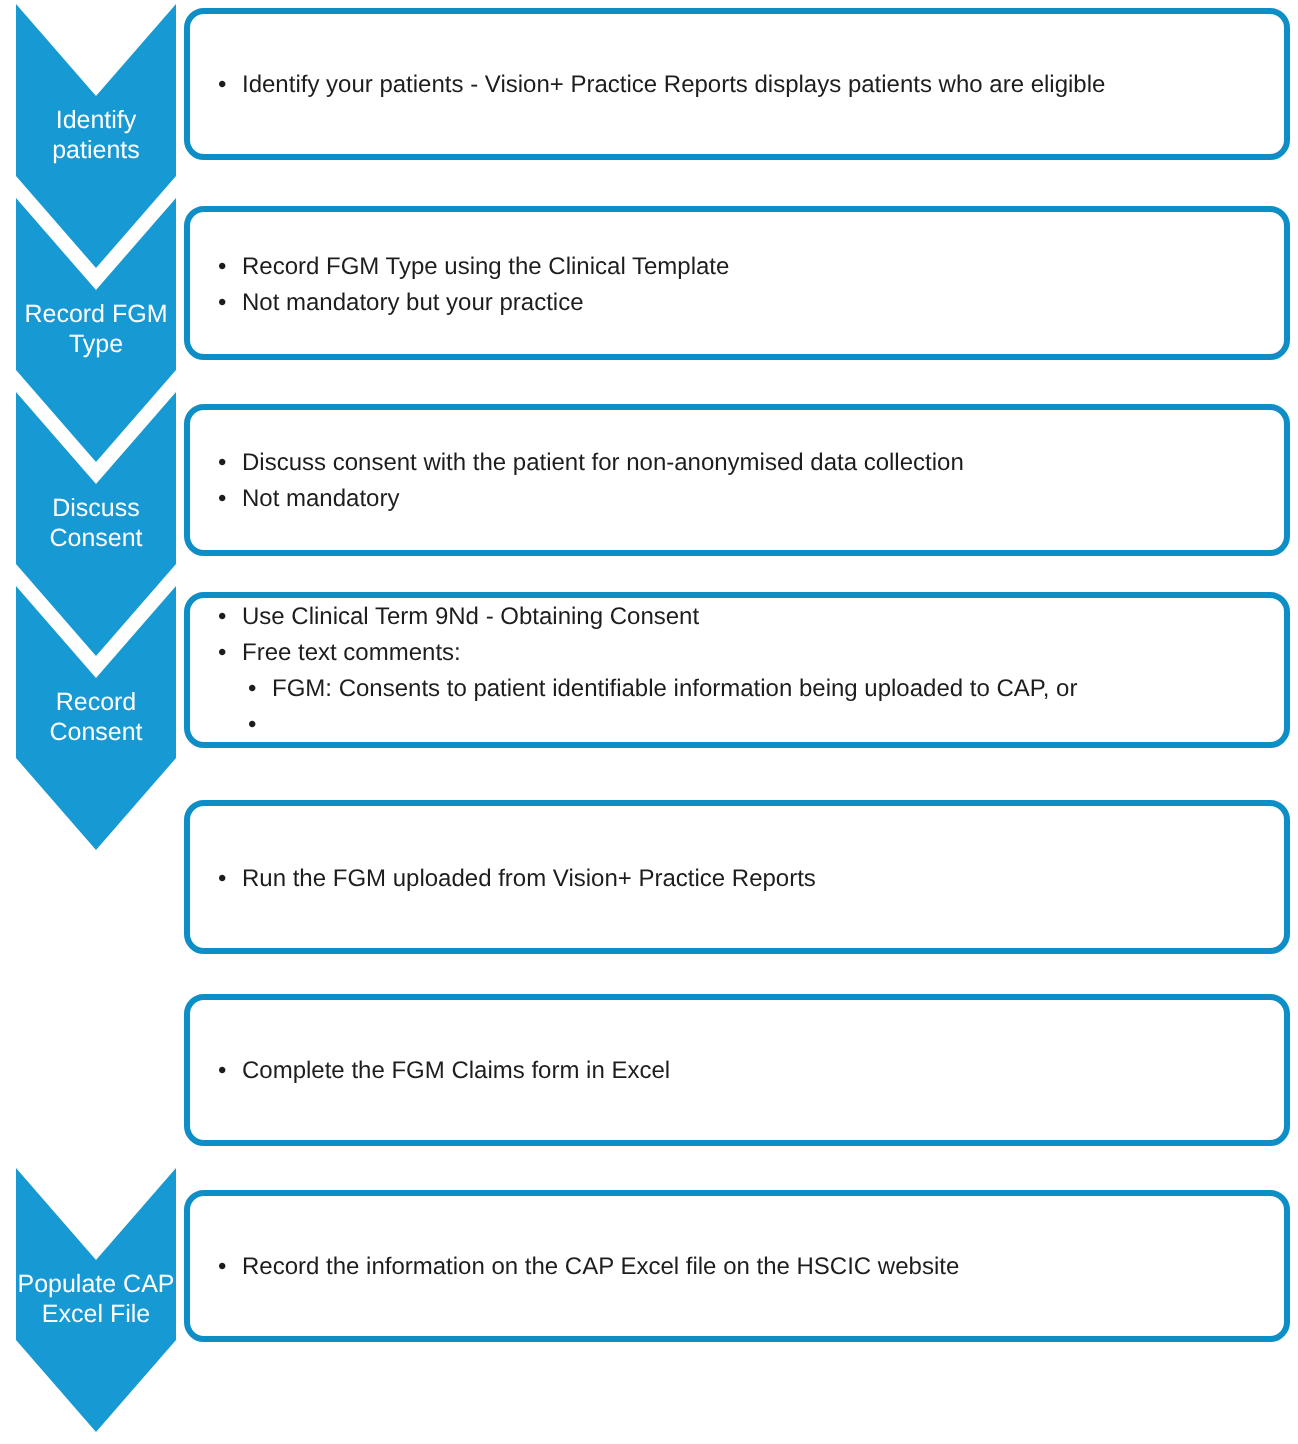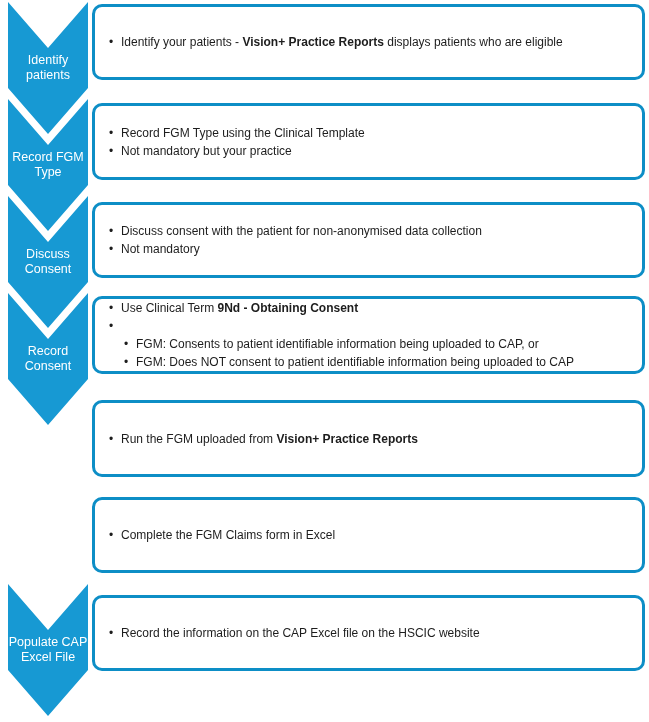--- a/index.html
+++ b/index.html
@@ -25,21 +25,21 @@
     position:absolute;left:92px;width:553px;box-sizing:border-box;
     border:3px solid var(--bord,#0d8ec6);border-radius:10px;
     display:flex;flex-direction:column;justify-content:center;
     padding:3px 8px 3px 14px;background:#fff;
   }
   .b0{top:4px;height:76px}.b1{top:103px;height:77px}.b2{top:202px;height:76px}
   .b3{top:296px;height:78px}.b4{top:400px;height:77px}.b5{top:497px;height:76px}.b6{top:595px;height:76px}
   .bullet{display:flex;align-items:baseline;line-height:18px;font-size:12px;color:var(--bodytxt,#1d1d1d);}
   .bullet .mark{width:12px;flex:none;}
   .bullet.l2{margin-left:15px;}
-  .bullet .txt b{font-weight:bold;}
+  .bullet .txt b{font-weight:normal;}
 </style>
 </head>
 <body>
 
 <div id="canvas">
 
   <div class="chev c0">
     <svg viewBox="0 0 80 132">
         <polygon points="0,0 40,46 80,0 80,86 40,132 0,86" fill="currentColor"></polygon>
       </svg>
@@ -92,28 +92,28 @@
       </svg>
     <div class="chev-label">Record Consent</div>
   </div>
   <div class="box b3">
     <div class="bullet l1">
       <span class="mark">•</span>
       <span class="txt"><span>Use Clinical Term </span><b>9Nd - Obtaining Consent</b><span></span></span>
     </div>
     <div class="bullet l1">
       <span class="mark">•</span>
+      <span class="txt"><span>Free text comments:</span><b></b><span></span></span>
     </div>
     <div class="bullet l2">
       <span class="mark">•</span>
       <span class="txt"><span>FGM: Consents to patient identifiable information being uploaded to CAP, or</span><b></b><span></span></span>
     </div>
     <div class="bullet l2">
       <span class="mark">•</span>
-      <span class="txt"><span>FGM: Does NOT consent to patient identifiable information being uploaded to CAP</span><b></b><span></span></span>
     </div>
   </div>
 
   <div class="box b4">
     <div class="bullet l1">
       <span class="mark">•</span>
       <span class="txt"><span>Run the FGM uploaded from </span><b>Vision+ Practice Reports</b><span></span></span>
     </div>
   </div>
 

